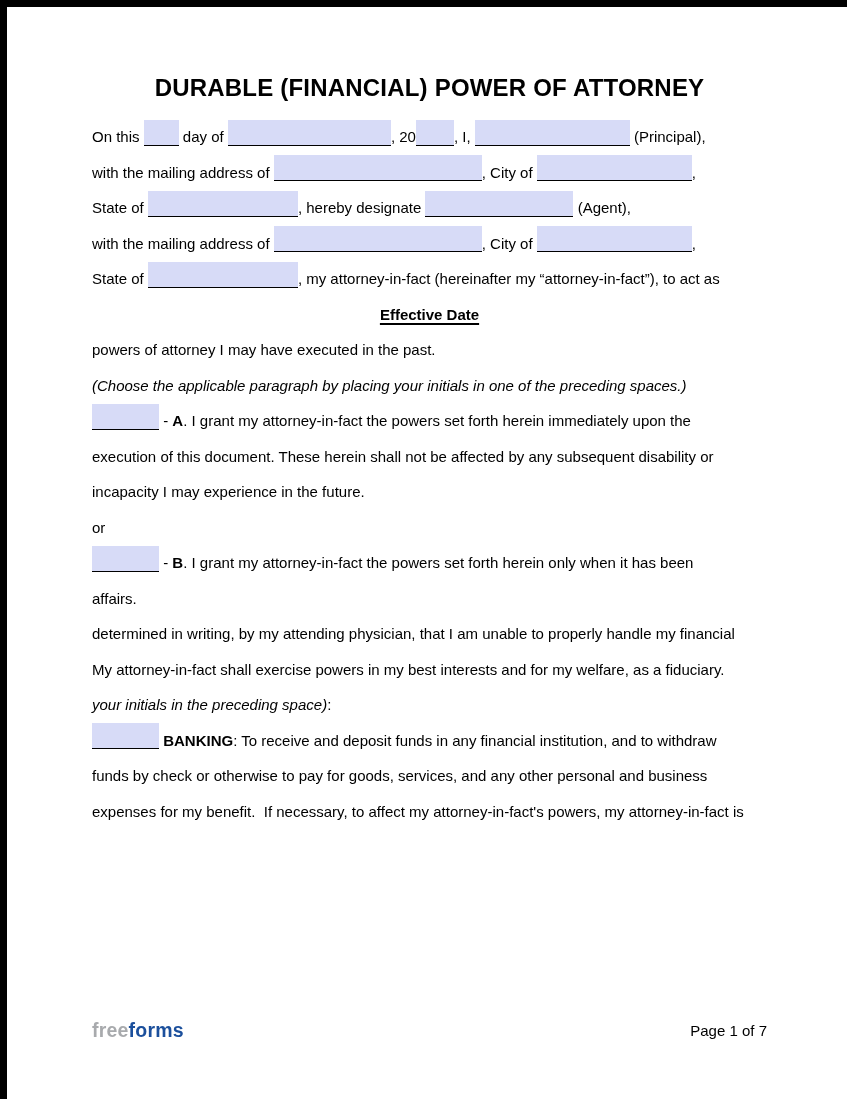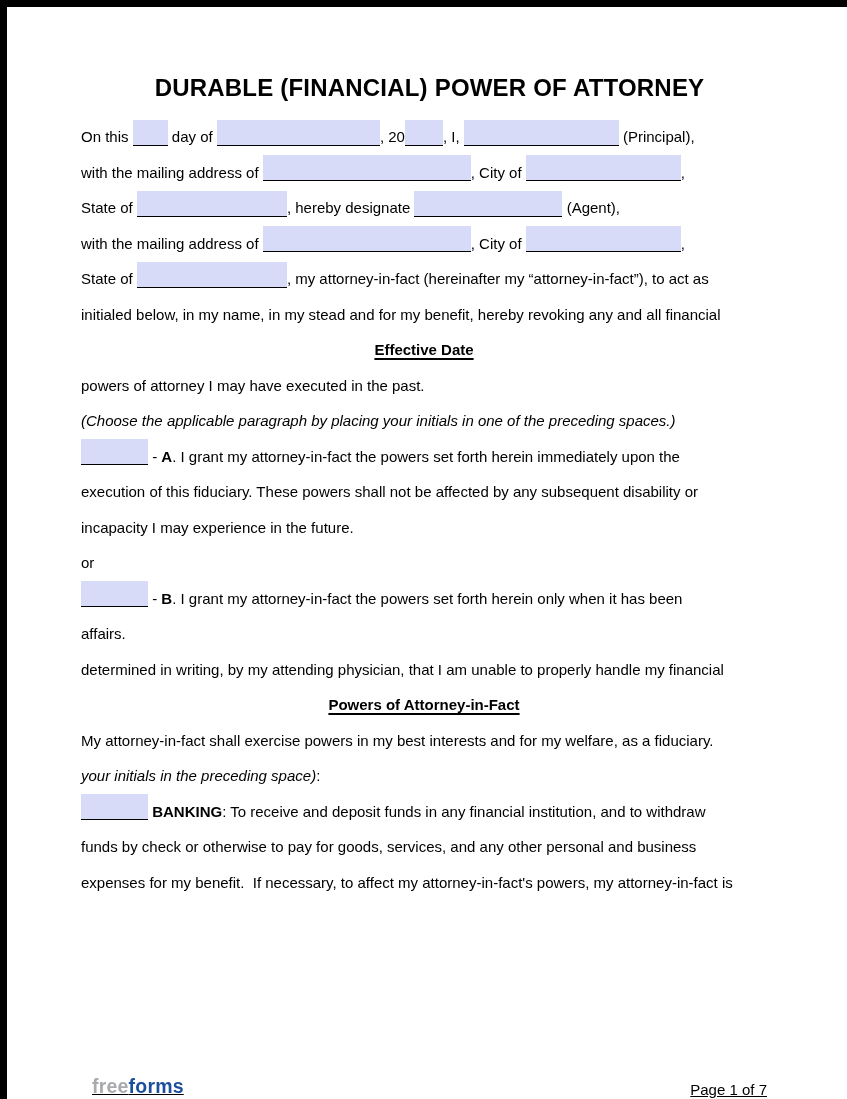--- a/index.html
+++ b/index.html
@@ -18,21 +18,21 @@
   }
   #title {
     position: absolute; top: 64px; left: 0; right: 0;
     text-align: center;
     font-size: 24px; font-weight: bold;
     line-height: 34px;
     letter-spacing: 0.2px;
     white-space: pre;
   }
   #doc-lines {
-    position: absolute; top: 112px; left: 74px; right: 85px;
+    position: absolute; top: 112px; left: 85px; right: 85px;
   }
   .line {
     height: 35.5px; line-height: 35.5px;
     font-size: 15px;
     white-space: pre;
   }
   .line.heading { text-align: center; }
   .line.heading .seg-text {
     font-weight: bold;
     text-decoration: underline;
@@ -43,51 +43,49 @@
   .italic { font-style: italic; }
   .field {
     display: inline-block;
     height: 26px;
     vertical-align: -3.5px;
     background: var(--field-bg, #d7dbf7);
     border-bottom: 1.5px solid #000;
     box-sizing: border-box;
   }
   #footer {
-    position: absolute; left: 85px; right: 85px; top: 1068px;
-    display: flex; justify-content: space-between; align-items: flex-end; text-decoration: underline;
+    position: absolute; left: 85px; right: 85px; top: 1012px;
+    display: flex; justify-content: space-between; align-items: center;
   }
   #logo { font-size: 19.5px; font-weight: bold; letter-spacing: 0.2px; }
   #logo .logo-gray { color: var(--logo-gray, #a8aaad); }
   #logo .logo-blue { color: var(--logo-blue, #1b4f9c); }
   #page-num { font-size: 15px; color: #000; }
 </style>
 </head>
 <body>
 
 <div id="page">
   <div id="title">DURABLE (FINANCIAL) POWER OF ATTORNEY</div>
   <div id="doc-lines">
       <div class="line"><span class="seg-text">On this </span><span class="field" style="width: 35px;"></span><span class="seg-text"> day of </span><span class="field" style="width: 163px;"></span><span class="seg-text">, 20</span><span class="field" style="width: 38px;"></span><span class="seg-text">, I, </span><span class="field" style="width: 155px;"></span><span class="seg-text"> (Principal),</span></div>
       <div class="line"><span class="seg-text">with the mailing address of </span><span class="field" style="width: 208px;"></span><span class="seg-text">, City of </span><span class="field" style="width: 155px;"></span><span class="seg-text">,</span></div>
       <div class="line"><span class="seg-text">State of </span><span class="field" style="width: 150px;"></span><span class="seg-text">, hereby designate </span><span class="field" style="width: 148px;"></span><span class="seg-text"> (Agent),</span></div>
       <div class="line"><span class="seg-text">with the mailing address of </span><span class="field" style="width: 208px;"></span><span class="seg-text">, City of </span><span class="field" style="width: 155px;"></span><span class="seg-text">,</span></div>
       <div class="line"><span class="seg-text">State of </span><span class="field" style="width: 150px;"></span><span class="seg-text">, my attorney-in-fact (hereinafter my “attorney-in-fact”), to act as</span></div>
-      <div class="line"><span class="seg-text">initialed below, in my name, in my stead and for my benefit, hereby revoking any and all financial</span></div>
       <div class="line heading"><span class="seg-text">Effective Date</span></div>
       <div class="line"><span class="seg-text">powers of attorney I may have executed in the past.</span></div>
       <div class="line"><span class="seg-text italic">(Choose the applicable paragraph by placing your initials in one of the preceding spaces.)</span></div>
       <div class="line"><span class="field" style="width: 67px;"></span><span class="seg-text"> - </span><span class="seg-text bold">A</span><span class="seg-text">. I grant my attorney-in-fact the powers set forth herein immediately upon the</span></div>
-      <div class="line"><span class="seg-text">execution of this fiduciary. These powers shall not be affected by any subsequent disability or</span></div>
+      <div class="line"><span class="seg-text">execution of this document. These herein shall not be affected by any subsequent disability or</span></div>
       <div class="line"><span class="seg-text">incapacity I may experience in the future.</span></div>
       <div class="line"><span class="seg-text">or</span></div>
       <div class="line"><span class="field" style="width: 67px;"></span><span class="seg-text"> - </span><span class="seg-text bold">B</span><span class="seg-text">. I grant my attorney-in-fact the powers set forth herein only when it has been</span></div>
       <div class="line"><span class="seg-text">affairs.</span></div>
       <div class="line"><span class="seg-text">determined in writing, by my attending physician, that I am unable to properly handle my financial</span></div>
-      <div class="line heading"><span class="seg-text">Powers of Attorney-in-Fact</span></div>
       <div class="line"><span class="seg-text">My attorney-in-fact shall exercise powers in my best interests and for my welfare, as a fiduciary.</span></div>
       <div class="line"><span class="seg-text italic">your initials in the preceding space)</span><span class="seg-text">:</span></div>
       <div class="line"><span class="field" style="width: 67px;"></span><span class="seg-text"> </span><span class="seg-text bold">BANKING</span><span class="seg-text">: To receive and deposit funds in any financial institution, and to withdraw</span></div>
       <div class="line"><span class="seg-text">funds by check or otherwise to pay for goods, services, and any other personal and business</span></div>
       <div class="line"><span class="seg-text">expenses for my benefit.  If necessary, to affect my attorney-in-fact's powers, my attorney-in-fact is</span></div>
     </div>
   <div id="footer">
     <div id="logo"><span class="logo-gray">free</span><span class="logo-blue">forms</span></div>
     <div id="page-num">Page 1 of 7</div>
   </div>

